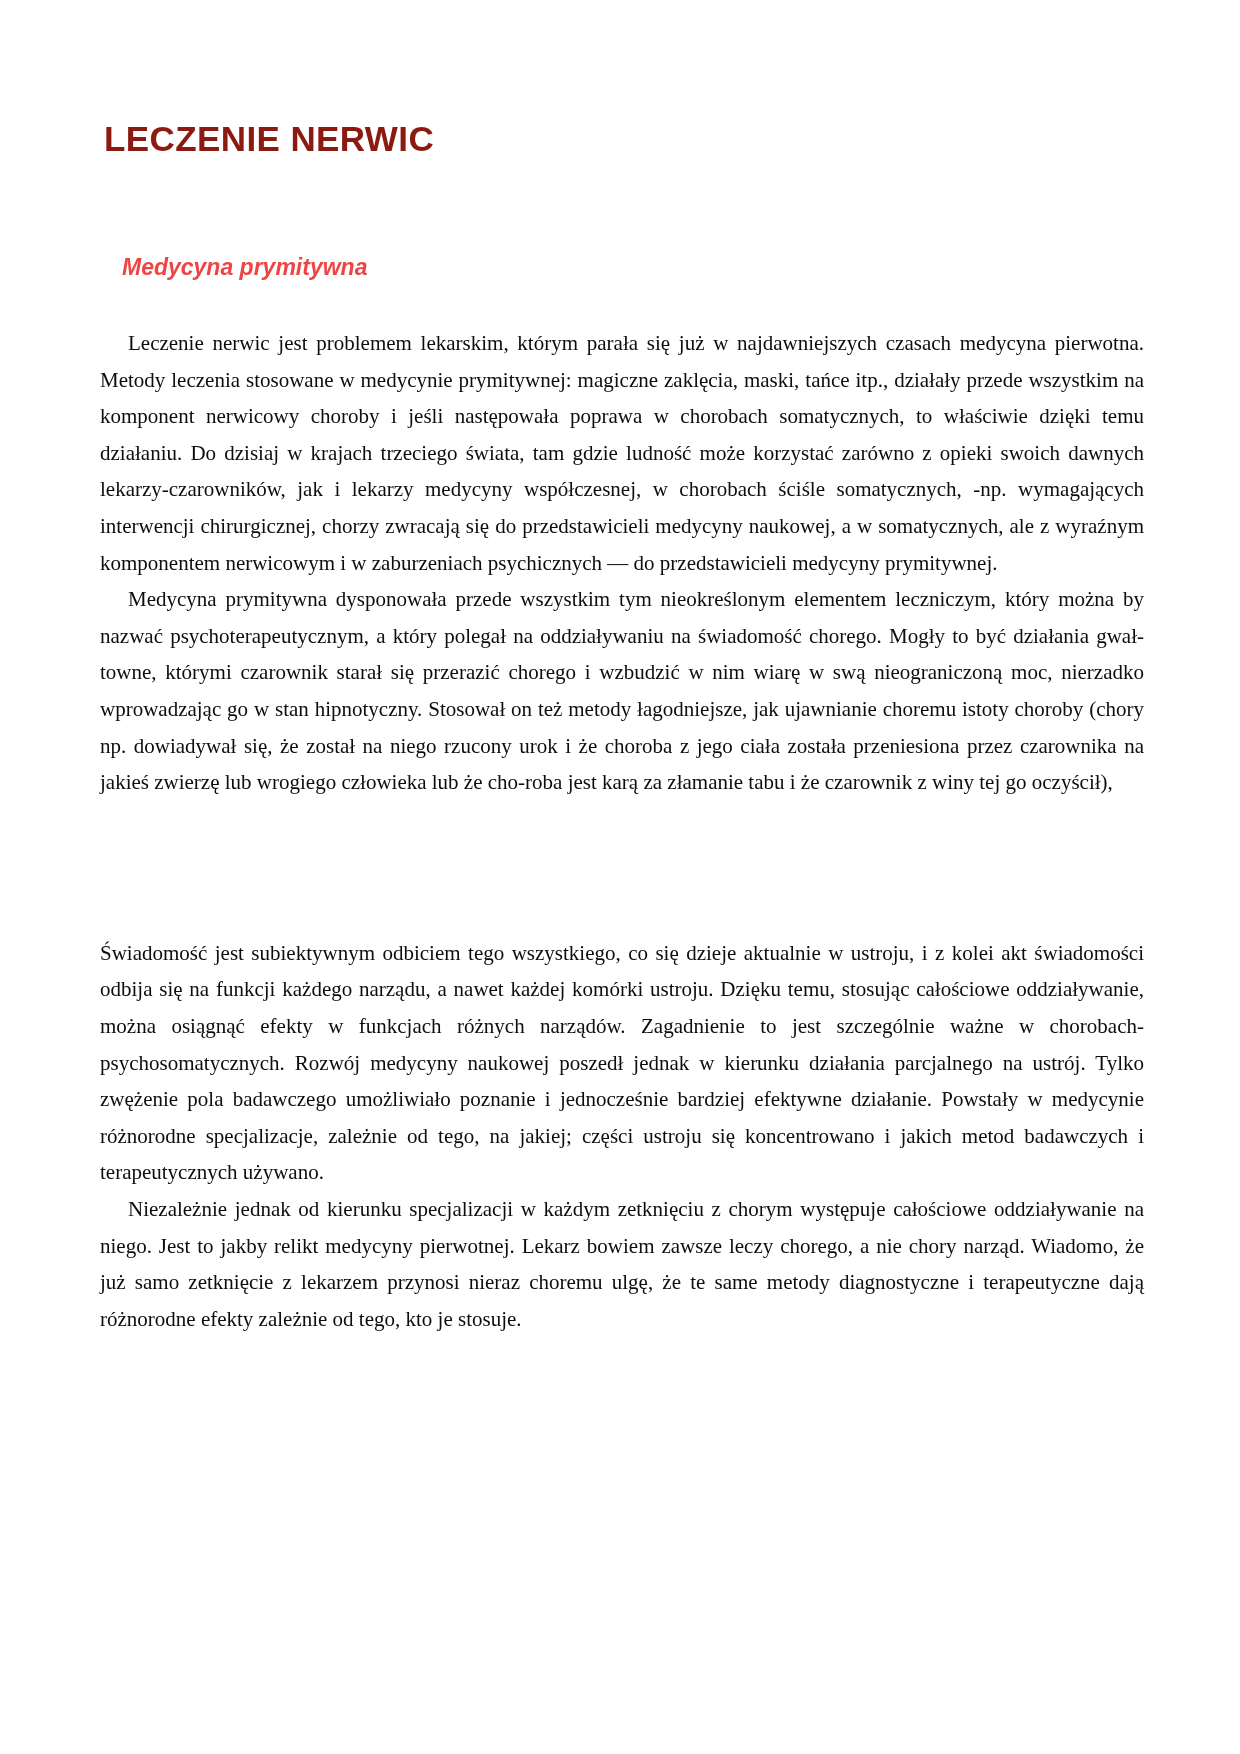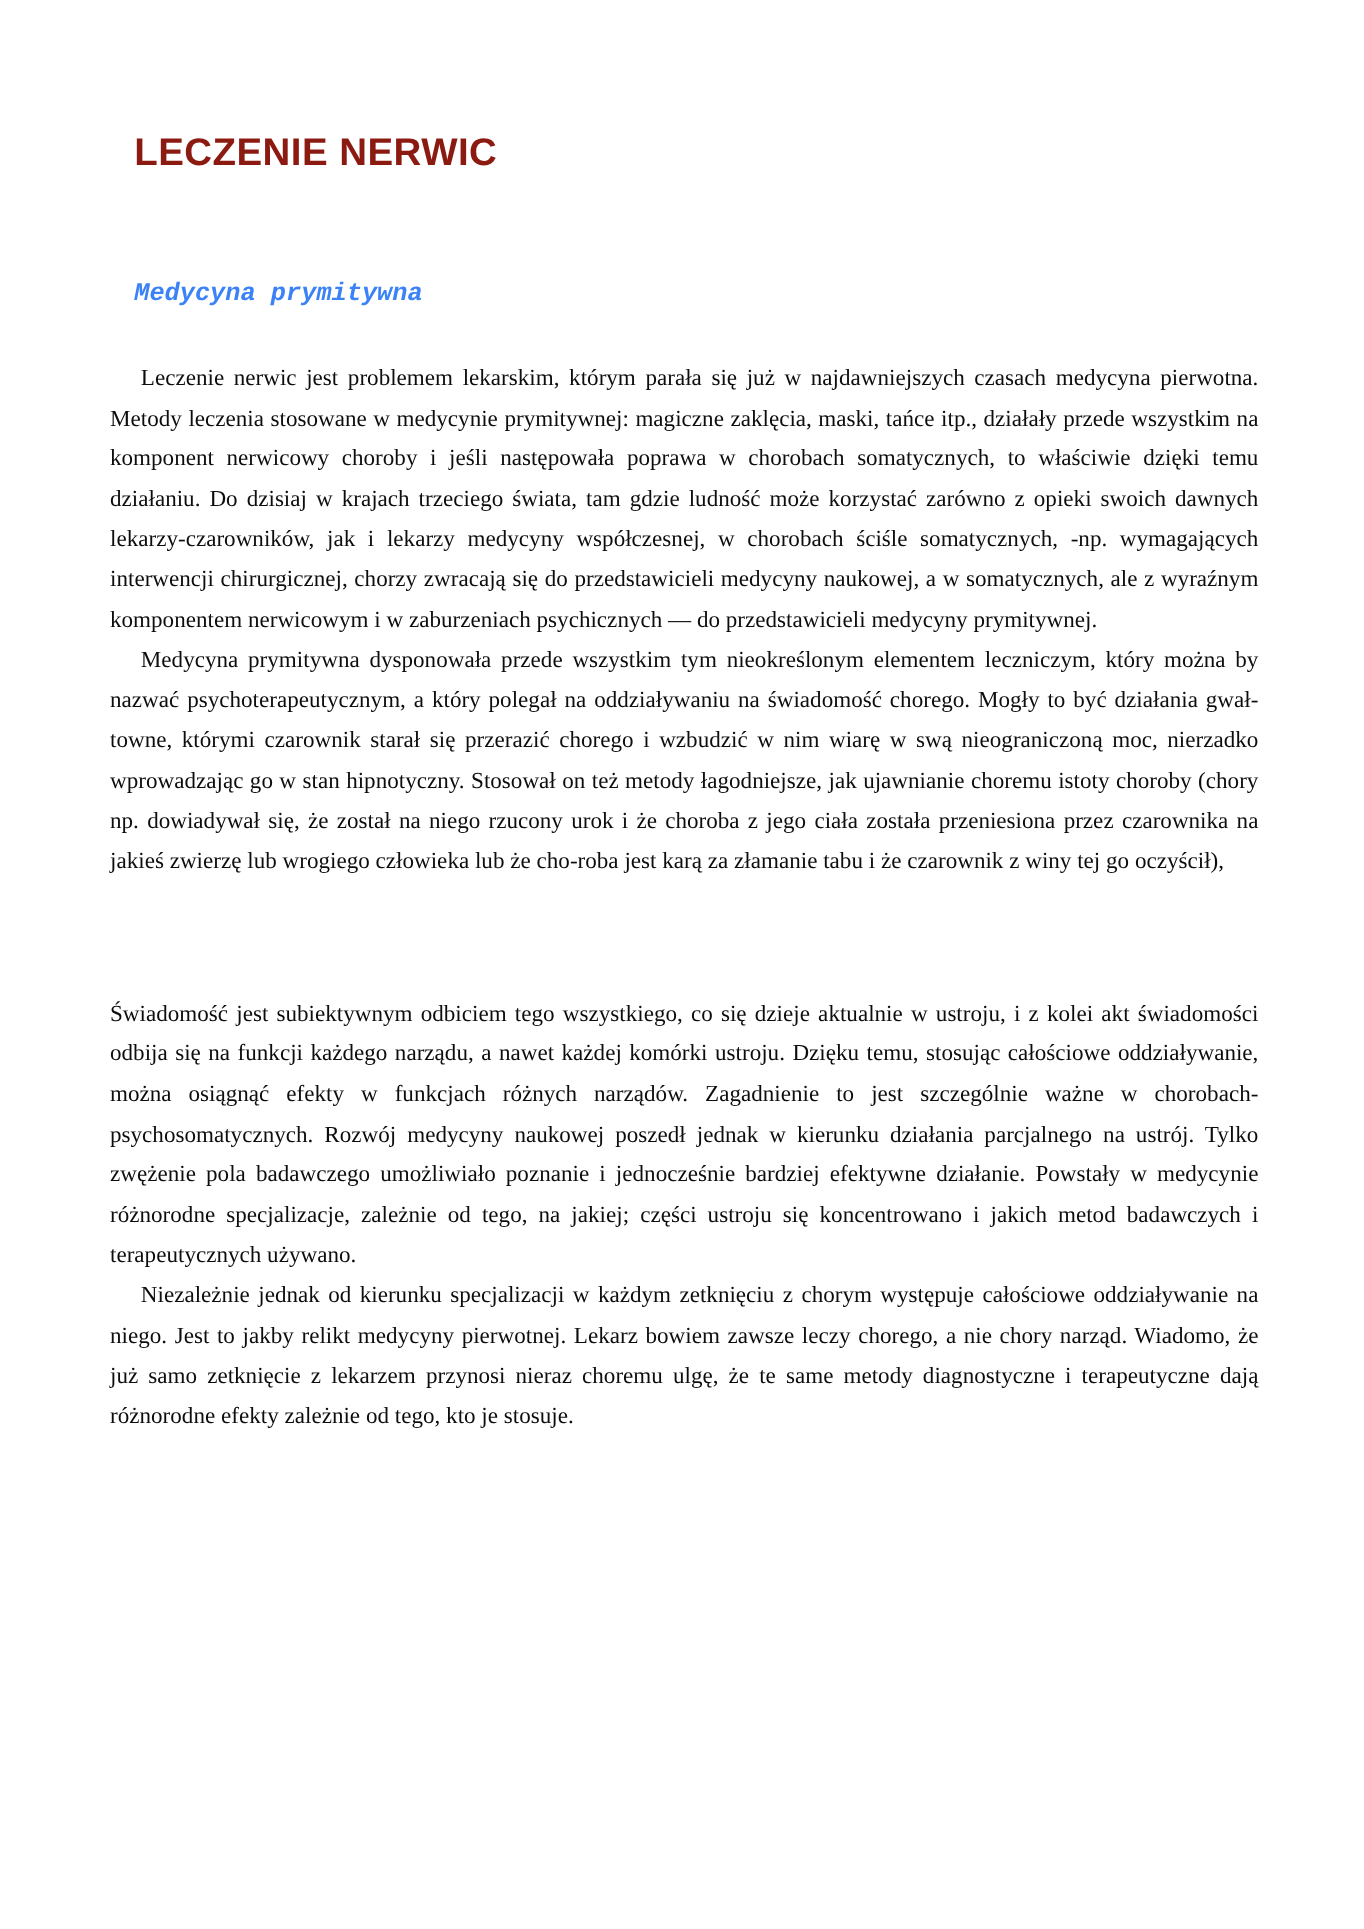--- a/index.html
+++ b/index.html
@@ -23,29 +23,29 @@
     box-sizing: border-box;
     padding: 120px 96px 40px 100px;
     background: #ffffff;
   }
   .doc-title {
     font-family: "Liberation Sans", "DejaVu Sans", sans-serif;
     font-weight: bold;
     font-size: 35px;
     letter-spacing: 0.4px;
     color: #8b1a11;
-    margin: 0 0 0 22px;
+    margin: 0 0 0 4px;
     line-height: 1.1;
   }
   .section-heading {
-    font-family: Liberation Mono, monospace;
+    font-family: Liberation Sans, sans-serif;
     font-weight: bold;
     font-style: italic;
     font-size: 23px;
-    color: #3b82f6;
+    color: #ef4444;
     line-height: 1.2;
     margin: 0;
   }
   .heading-gap-1 { height: 95px; }
   .heading-gap-2 { height: 44px; }
   .heading-gap-3 { height: 62px; }
   .heading-gap-4 { height: 40px; }
 
   .body-block {
     font-size: 21px;
@@ -56,20 +56,21 @@
     margin: 0;
   }
   .body-block p {
     margin: 0;
   }
   .body-block p.indent {
     text-indent: 28px;
   }
   .body-block p.noindent {
     text-indent: 0;
+    margin-top: 32px;
   }
   .block-indent-left {
     margin-left: 22px;
   }
 </style>
 </head>
 <body>
 
 <div class="page">
 

